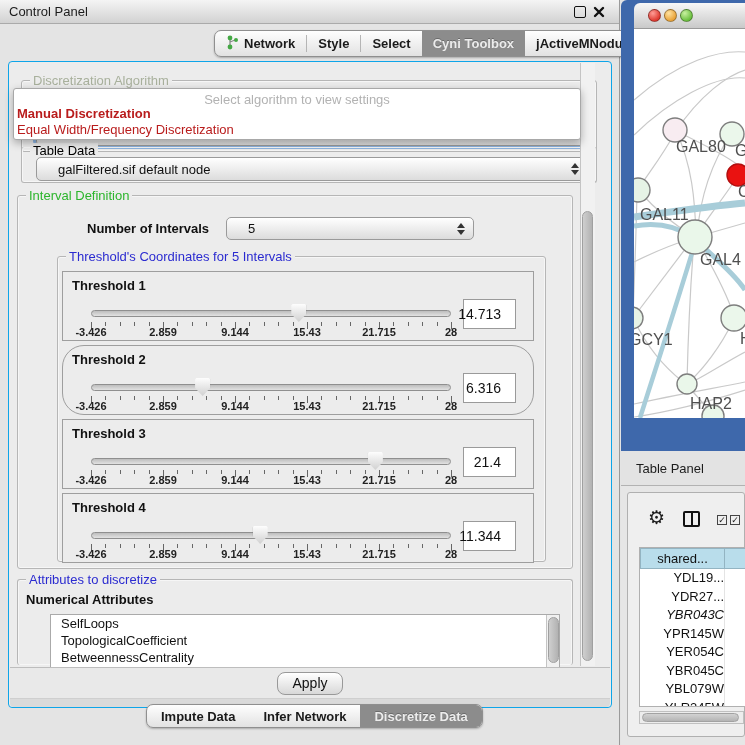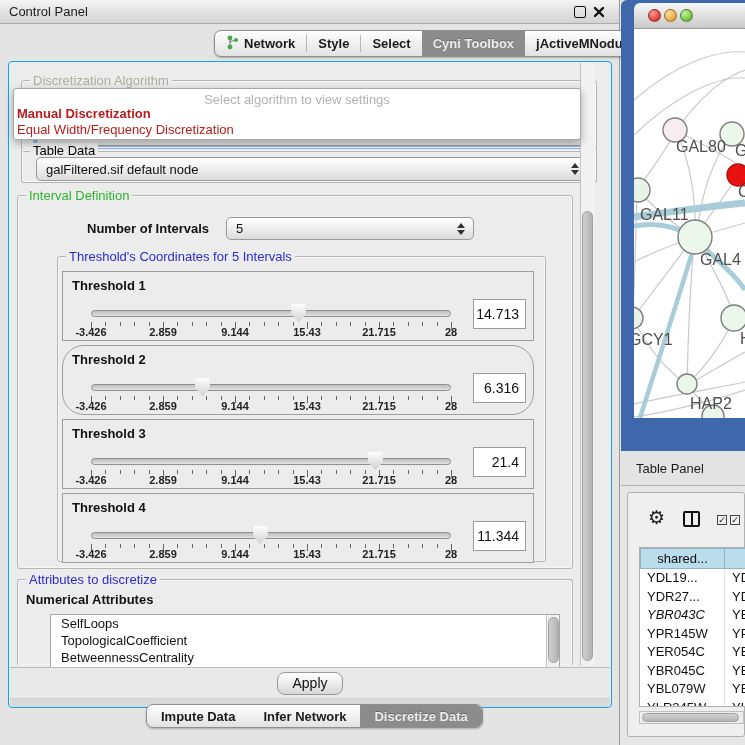--- a/index.html
+++ b/index.html
@@ -23,40 +23,40 @@
   #top-tabbar { left:214px; top:30px; height:27px; }
   #bottom-tabbar { left:146px; top:704px; height:24px; }
   #bottom-tabbar .tab { padding:3px 14px; }
 
   
   .panel { position:absolute; left:8px; top:61px; width:604px; height:647px; background:#ececec; border:1px solid #0ea5e9; border-radius:4px; }
   .group { position:absolute; border:1px solid #b6b6b6; border-radius:3px; box-shadow:inset 0 0 0 1px #f6f6f6; }
   .group-label { position:absolute; top:-8px; left:8px; background:#ececec; padding:0 3px; font-size:13px; white-space:nowrap; }
   .bold { font-weight:bold; }
 
-  .combo { position:absolute; background:linear-gradient(#ffffff,#dcdcdc); border:1px solid #9a9a9a; border-radius:5px; font-size:13px; color:#111; display:flex; align-items:center; padding-left:9px;text-align:right; }
+  .combo { position:absolute; background:linear-gradient(#ffffff,#dcdcdc); border:1px solid #9a9a9a; border-radius:5px; font-size:13px; color:#111; display:flex; align-items:center; padding-left:21px;text-align:right; }
   .stepper { position:absolute; right:8px; top:50%; transform:translateY(-50%); display:flex; flex-direction:column; gap:2px; }
   .tri-up { width:0; height:0; border-left:4px solid transparent; border-right:4px solid transparent; border-bottom:5px solid #333; }
   .tri-dn { width:0; height:0; border-left:4px solid transparent; border-right:4px solid transparent; border-top:5px solid #333; }
   .focus-ring { box-shadow:0 0 0 3px rgba(90,150,220,.65); }
 
   
   .popup { position:absolute; left:4px; top:26px; width:568px; height:52px; background:#ffffff; border:1px solid #a8a8a8; border-radius:3px; box-shadow:0 3px 8px rgba(0,0,0,.3); z-index:30; }
   .popup-placeholder { position:absolute; left:0; top:3px; width:100%; text-align:center; font-size:13px; color:#b2b2b2; }
   .popup-item { position:absolute; left:3px; font-size:13px; color:#b91c1c; white-space:nowrap; }
 
   
   .tpanel { position:absolute; left:44px; width:472px; height:70px; background:#ececec; border:1px solid #9e9e9e; }
   .tpanel .tname { position:absolute; left:9px; top:6px; font-size:13px; font-weight:bold; color:#111; }
   .track { position:absolute; left:28px; top:38px; width:360px; height:7px; border-radius:4px; background:linear-gradient(#bdbdbd,#e2e2e2); border:1px solid #8f8f8f; }
   .thumb { position:absolute; top:32px; width:15px; height:18px; background:linear-gradient(#fdfdfd,#d0d0d0); clip-path:polygon(8% 0,92% 0,100% 8%,100% 55%,50% 100%,0 55%,0 8%); filter:drop-shadow(0 0 1px #777); }
   .tick { position:absolute; top:50px; width:1px; height:4px; background:#666; }
   .tick.major { height:7px; }
   .ticklabel { position:absolute; top:54px; transform:translateX(-50%); font-size:11px; font-weight:bold; color:#222; }
-  .valbox { position:absolute; left:410px; top:27px; width:53px; height:30px; background:#fff; border:1px solid #9a9a9a; font-size:14px; color:#111; display:flex; align-items:center; justify-content:flex-end; padding-right:6px; }
+  .valbox { position:absolute; left:400px; top:27px; width:53px; height:30px; background:#fff; border:1px solid #9a9a9a; font-size:14px; color:#111; display:flex; align-items:center; justify-content:flex-end; padding-right:14px; }
 
   
   .listbox { position:absolute; left:32px; top:34px; width:510px; height:56px; background:#fff; border:1px solid #aaa; overflow:hidden; }
   .listitem { font-size:13px; color:#111; padding:1px 0 1px 10px; white-space:nowrap; }
   .vscroll { position:absolute; background:#f1f1f1; border-left:1px solid #c4c4c4; }
   .vthumb { position:absolute; left:1px; width:11px; border-radius:6px; background:linear-gradient(90deg,#cfcfcf,#b2b2b2); border:1px solid #a0a0a0; }
 
   .apply-strip { position:absolute; left:1px; right:1px; top:605px; height:31px; background:#e9e9e9; border-top:1px solid #bdbdbd; }
   .apply-btn { position:absolute; left:50%; transform:translateX(-50%); top:4px; width:66px; height:23px; background:linear-gradient(#ffffff,#d8d8d8); border:1px solid #999; border-radius:8px; font-size:14px; color:#111; text-align:center; line-height:21px; }
   .panel-foot { position:absolute; left:1px; right:1px; top:636px; height:9px; background:#dadada; border-top:1px solid #cfcfcf; border-radius:0 0 4px 4px; }
@@ -73,21 +73,21 @@
   .tp-body { position:absolute; left:621px; top:486px; width:124px; height:259px; background:#e6e6e6; }
   .tp-box { position:absolute; left:6px; top:6px; width:118px; height:245px; background:#efefef; border:1px solid #b0b0b0; border-radius:3px; }
   .gear { position:absolute; left:20px; top:15px; font-size:19px; color:#1a1a1a; font-family:"DejaVu Sans",sans-serif; line-height:19px; }
   .colicon { position:absolute; left:55px; top:18px; width:17px; height:16px; border:2px solid #111; border-radius:2px; }
   .colicon:before { content:""; position:absolute; left:50%; top:0; bottom:0; width:2px; background:#111; transform:translateX(-50%); }
   .chk { position:absolute; top:22px; width:10px; height:10px; border:1.4px solid #444; font-size:9px; line-height:8px; text-align:center; color:#222; }
   .tbl { position:absolute; left:11px; top:54px; right:-1px; bottom:29px; background:#fff; border:1px solid #b0b0b0; border-right:none; overflow:hidden; }
   .tbl-headrow { display:flex; height:21px; }
   .tbl-th { background:#b9ddeb; border:1px solid #93b4c2; border-left:none; font-size:13px; color:#111; text-align:center; line-height:19px; flex:none; }
   .tbl-th:first-child { border-left:1px solid #93b4c2; }
-  .tbl-row { display:flex; height:18.5px; }
+  .tbl-row { display:flex; height:18.5px;text-align:right; }
   .tbl-td { flex:none; font-size:13px; color:#111; padding-left:7px; line-height:18px; white-space:nowrap; border-right:1px solid #e4e4e4; }
   .hscroll { position:absolute; left:11px; right:0; bottom:12px; height:13px; background:#ededed; border:1px solid #c0c0c0; }
   .hthumb { position:absolute; left:2px; top:1px; right:4px; height:9px; border-radius:5px; background:linear-gradient(#d2d2d2,#b4b4b4); border:1px solid #a2a2a2; }
 </style>
 </head>
 <body>
 
 <section class="cp">
 
   <div class="cp-titlebar">

